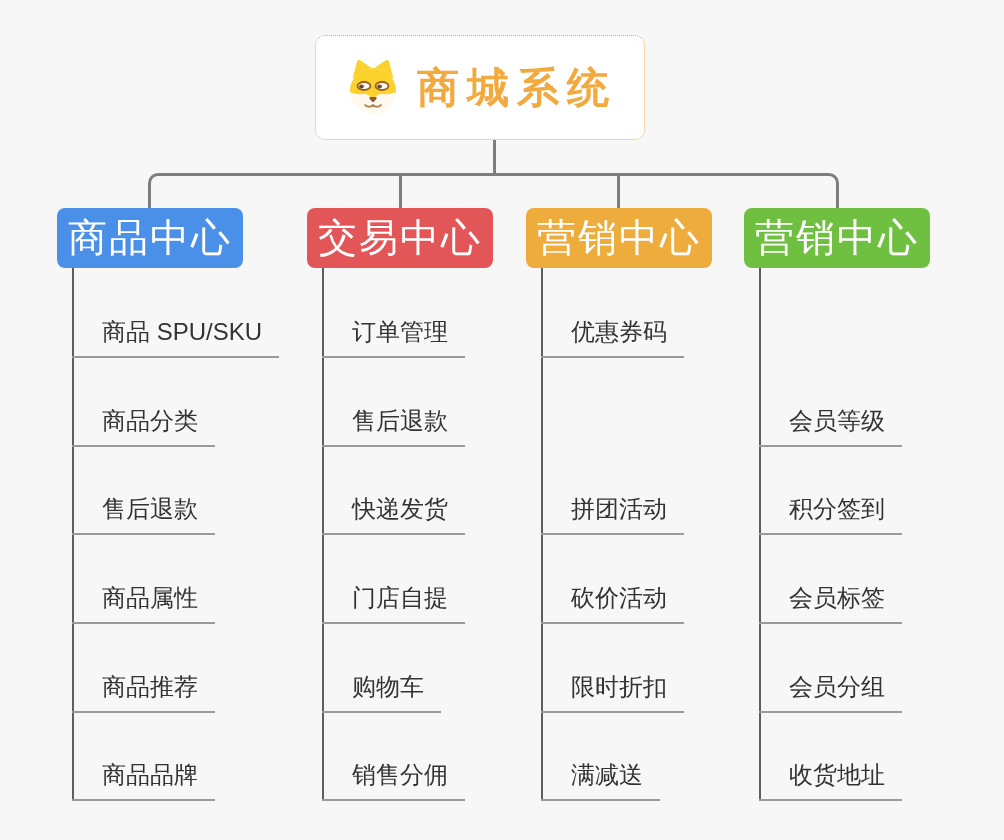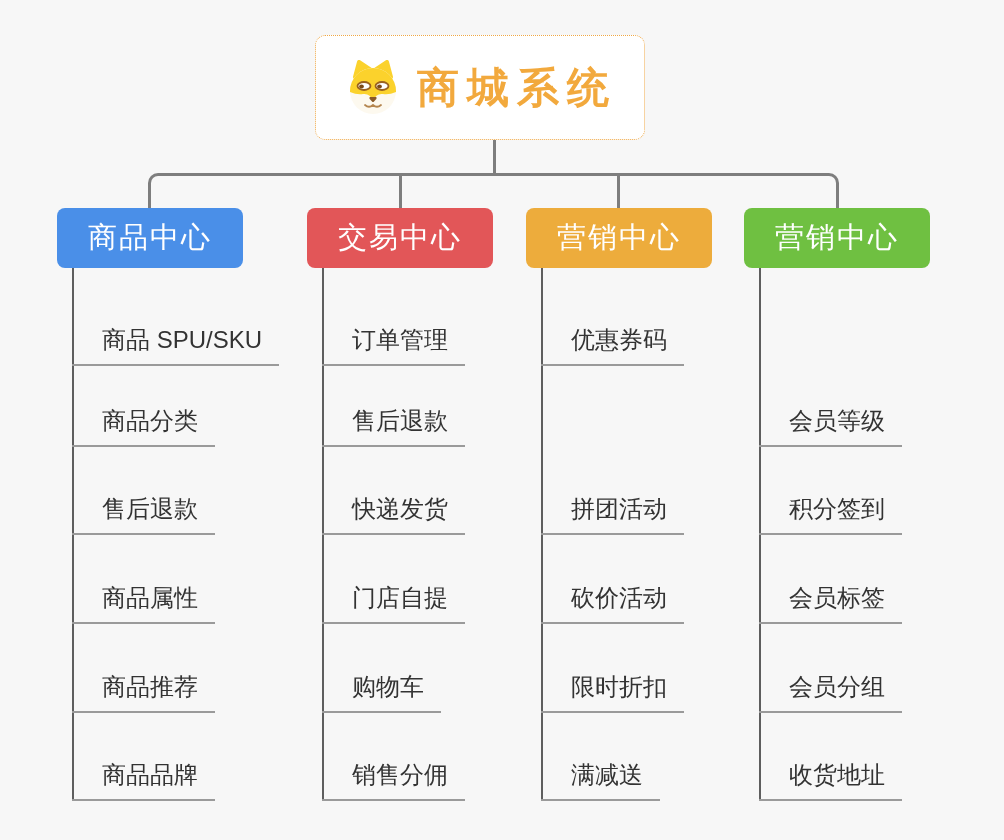--- a/index.html
+++ b/index.html
@@ -37,35 +37,35 @@
 
   
   .branch{position:absolute;top:208px;width:186px;}
   .branch.b1{left:57px;}
   .branch.b2{left:307px;}
   .branch.b3{left:526px;}
   .branch.b4{left:744px;}
   .branch-header{
     height:60px;border-radius:8px;
     display:flex;align-items:center;justify-content:center;
-    color:#ffffff;font-size:29px;letter-spacing:2px;white-space:nowrap;
+    color:#ffffff;font-size:39px;letter-spacing:2px;white-space:nowrap;
     cursor:default;
   }
   .spine{
     position:absolute;left:15px;top:60px;width:2px;height:533px;
     background:#5e5e5e;
   }
   .leaf{
     position:absolute;left:15px;
     box-sizing:border-box;height:42px;line-height:32px;
     padding:0 17px 0 30px;
     border-bottom:2px solid #9a9a9a;
     font-size:24px;color:#333333;white-space:nowrap;width:max-content;
   }
-  .leaf.r1{top:116px;} .leaf.r2{top:197px;} .leaf.r3{top:285px;}
+  .leaf.r1{top:108px;} .leaf.r2{top:197px;} .leaf.r3{top:285px;}
   .leaf.r4{top:374px;} .leaf.r5{top:463px;} .leaf.r6{top:551px;}
 </style>
 </head>
 <body>
 
 <div class="canvas">
 
   <div class="root-node" style="border-color: rgb(240, 168, 69);">
     <svg class="dog-icon" viewBox="0 0 60 56" xmlns="http://www.w3.org/2000/svg">
       <polygon points="12,17 16,2 28,10" fill="#fbd22c" stroke="#fbd22c" stroke-width="4" stroke-linejoin="round"></polygon>

